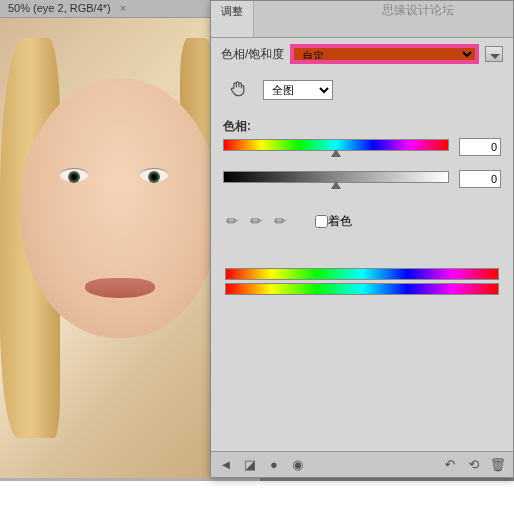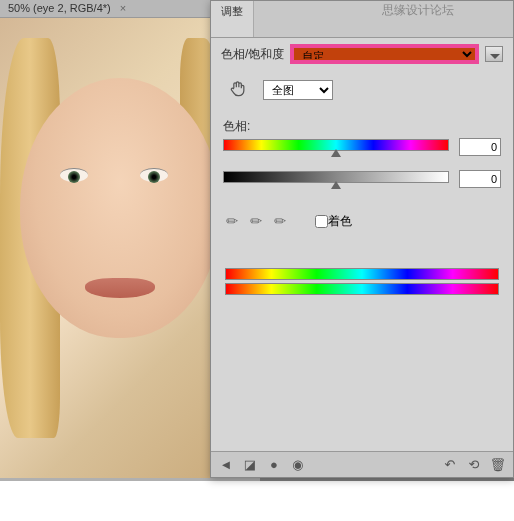--- a/index.html
+++ b/index.html
@@ -20,21 +20,21 @@
 .panel-tabs { background: #c8c8c8; height: 37px; border-bottom: 1px solid #999; display: flex; text-align: right; }
 .tab { padding: 3px 10px; font-size: 11px; color: #333; border-right: 1px solid #aaa; background: #d6d6d6; }
 .panel-row { display: flex; align-items: center; padding: 6px 10px; gap: 6px; font-size: 12px; }
 .preset-label { font-size: 12px; color: #333; min-width: 60px; }
 .preset-select { flex: 1; height: 20px; background: #c2410c; border: 4px solid #ec4899; font-size: 11px; padding: 1px 4px; }
 .panel-menu-btn { width: 18px; height: 16px; background: linear-gradient(#e8e8e8, #c0c0c0); border: 1px solid #888; }
 .hand-tool { display: flex; align-items: flex-end; gap: 14px; padding: 8px 12px 14px 16px; }
 .hand-icon { width: 22px; height: 22px; color: #555; display: flex; align-items: center; justify-content: center; }
 .channel-select { width: 70px; height: 20px; background: #fff; border: 1px solid #888; font-size: 11px; padding: 1px 4px; }
 .slider-group { padding: 4px 12px 10px 12px; }
-.slider-label { font-size: 12px; color: #333; margin-bottom: 3px; }
+.slider-label { font-size: 12px; color: #333; margin-bottom: 3px; font-weight: bold; }
 .slider-row { display: flex; align-items: center; gap: 10px; }
 .slider-track { flex: 1; height: 16px; position: relative; }
 .slider-track-bg { height: 12px; width: 100%; border: 1px solid #888; }
 .hue-gradient { background: linear-gradient(90deg, #ff0000, #ffff00, #00ff00, #00ffff, #0000ff, #ff00ff, #ff0000); }
 .sat-gradient { background: linear-gradient(90deg, #888, #a85858, #c83030); }
 .light-gradient { background: linear-gradient(90deg, #000, #888, #fff); }
 .slider-handle { position: absolute; top: 10px; width: 0; height: 0; border-left: 5px solid transparent; border-right: 5px solid transparent; border-bottom: 8px solid #666; transform: translateX(-5px); }
 .value-input { width: 42px; height: 18px; background: #fff; border: 1px solid #888; font-size: 11px; text-align: right; padding: 1px 3px; }
 .eyedropper-row { padding: 14px 12px; display: flex; align-items: center; gap: 6px; }
 .eyedropper { width: 18px; height: 18px; color: #666; transform: rotate(-45deg); display: inline-flex; align-items: center; justify-content: center; font-size: 14px; }

